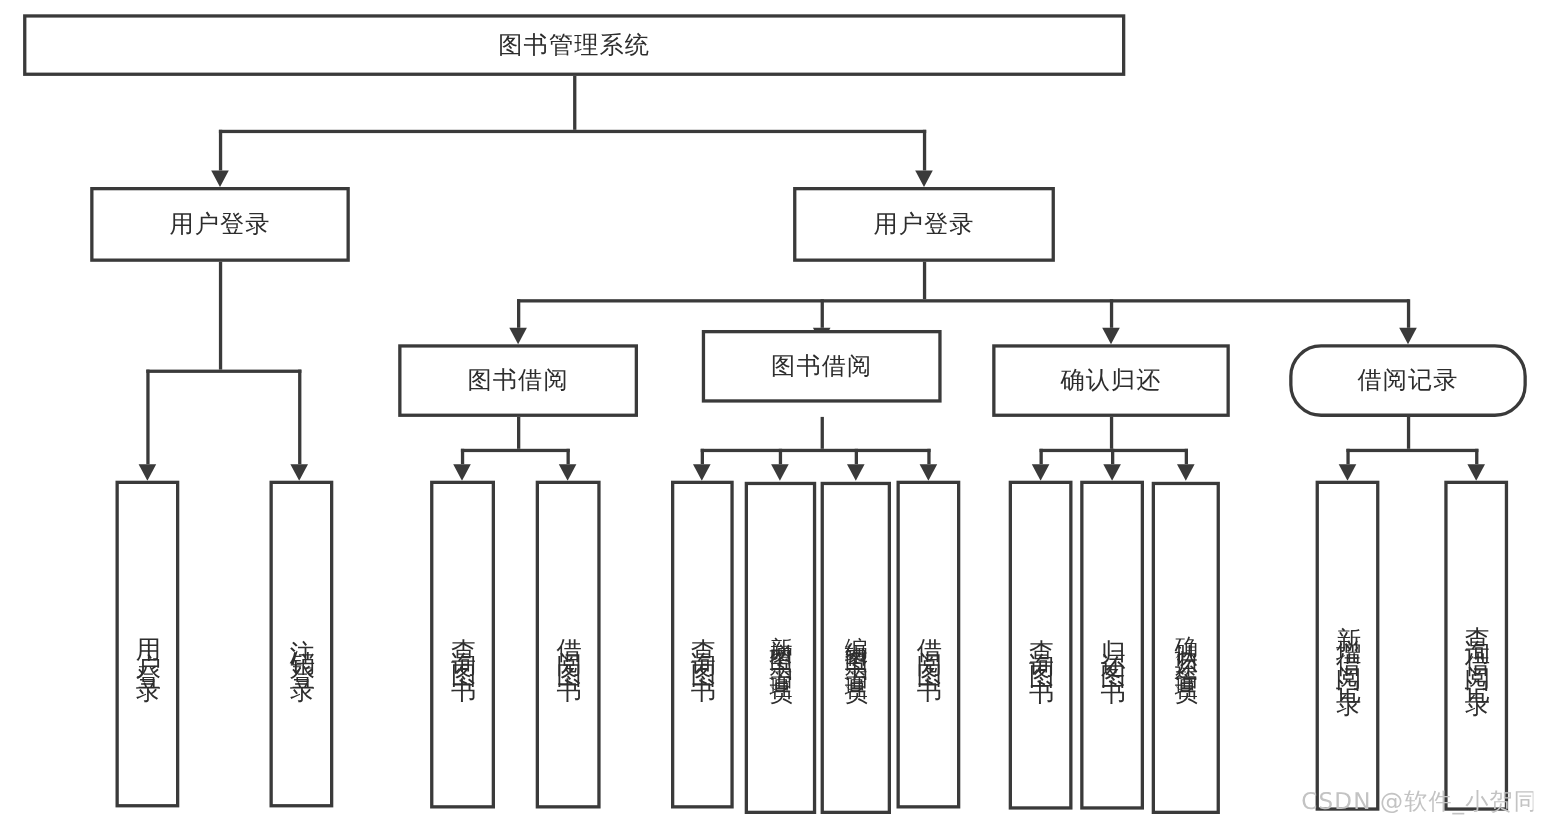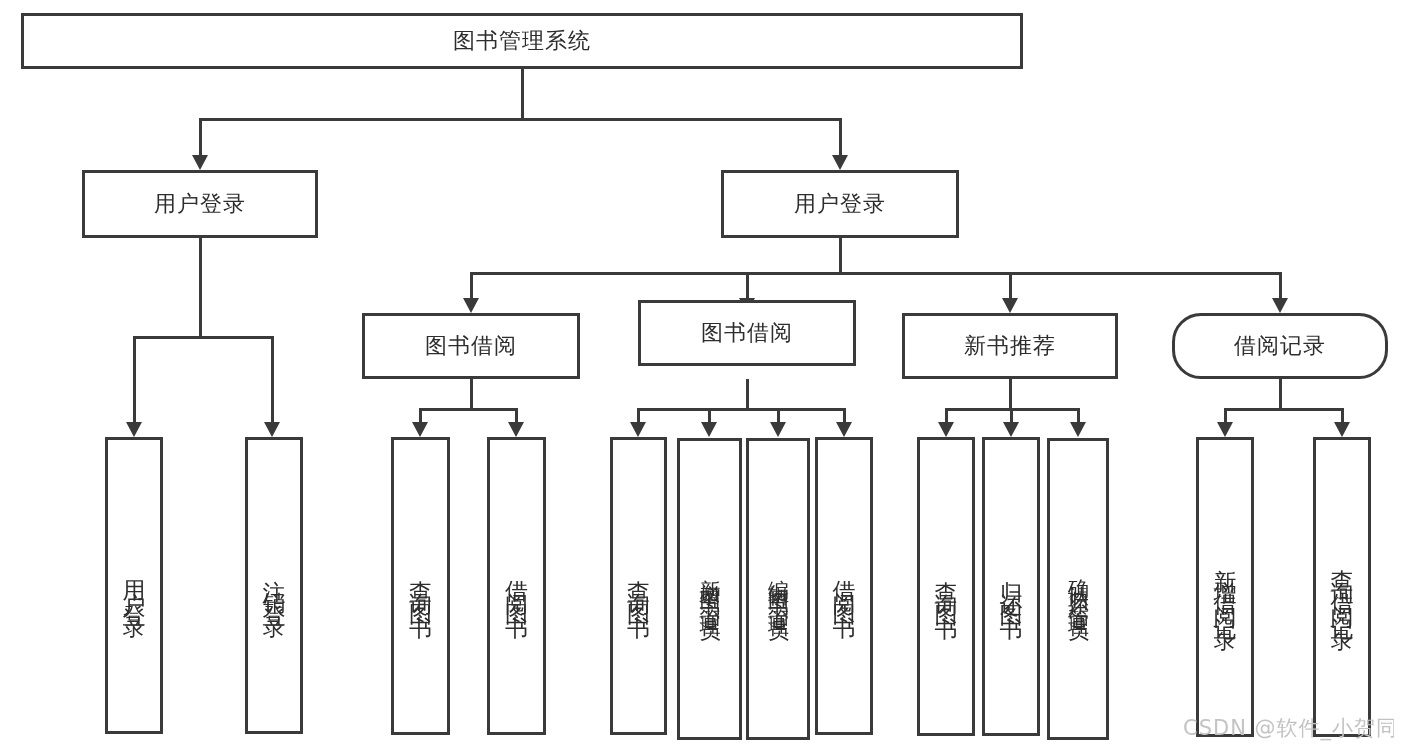--- a/index.html
+++ b/index.html
@@ -97,21 +97,21 @@
   <div class="vline" style="left:1279px;top:272px;height:26px;"></div>
   <div class="arr" style="left:1272px;top:298px;"></div>
 
   <div class="box" style="left:362px;top:313px;width:218px;height:66px;">
     <span>图书借阅</span>
   </div>
   <div class="box" style="left:638px;top:300px;width:218px;height:66px;">
     <span>图书借阅</span>
   </div>
   <div class="box" style="left:902px;top:313px;width:216px;height:66px;">
-    <span>新书推荐</span>
+    <span>确认归还</span>
   </div>
   <div class="box" style="left:1172px;top:313px;width:216px;height:66px;border-radius:29px;">
     <span>借阅记录</span>
   </div>
 
   <div class="vline" style="left:470px;top:379px;height:29px;"></div>
   <div class="hline" style="left:419px;top:408px;width:99px;"></div>
   <div class="vline" style="left:419px;top:408px;height:14px;"></div>
   <div class="arr" style="left:412px;top:422px;"></div>
   <div class="vline" style="left:515px;top:408px;height:14px;"></div>

